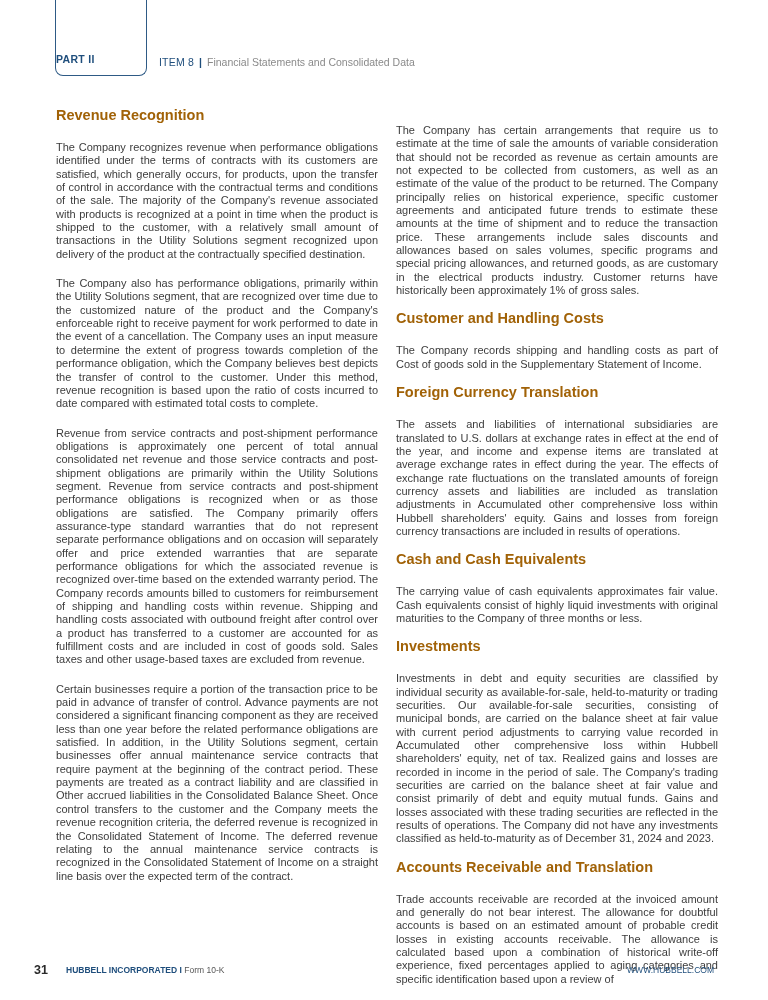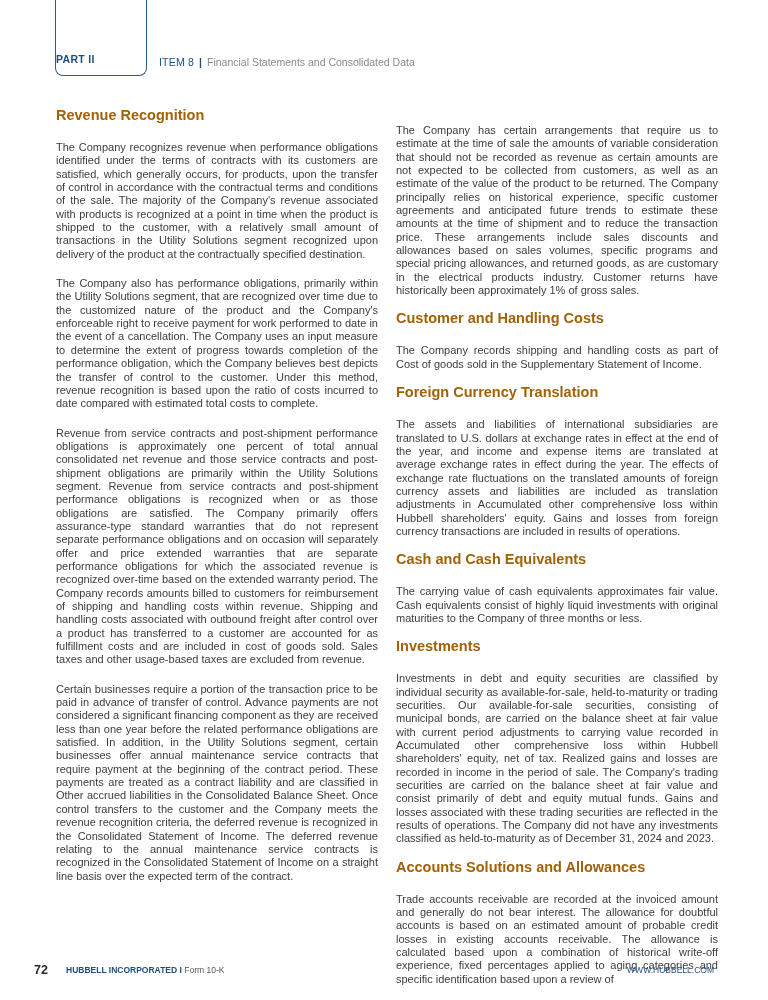--- a/index.html
+++ b/index.html
@@ -79,21 +79,21 @@
 
   <h2 class="section-title">Foreign Currency Translation</h2>
   <p class="para">The assets and liabilities of international subsidiaries are translated to U.S. dollars at exchange rates in effect at the end of the year, and income and expense items are translated at average exchange rates in effect during the year. The effects of exchange rate fluctuations on the translated amounts of foreign currency assets and liabilities are included as translation adjustments in Accumulated other comprehensive loss within Hubbell shareholders' equity. Gains and losses from foreign currency transactions are included in results of operations.</p>
 
   <h2 class="section-title">Cash and Cash Equivalents</h2>
   <p class="para">The carrying value of cash equivalents approximates fair value. Cash equivalents consist of highly liquid investments with original maturities to the Company of three months or less.</p>
 
   <h2 class="section-title">Investments</h2>
   <p class="para">Investments in debt and equity securities are classified by individual security as available-for-sale, held-to-maturity or trading securities. Our available-for-sale securities, consisting of municipal bonds, are carried on the balance sheet at fair value with current period adjustments to carrying value recorded in Accumulated other comprehensive loss within Hubbell shareholders' equity, net of tax. Realized gains and losses are recorded in income in the period of sale. The Company's trading securities are carried on the balance sheet at fair value and consist primarily of debt and equity mutual funds. Gains and losses associated with these trading securities are reflected in the results of operations. The Company did not have any investments classified as held-to-maturity as of December 31, 2024 and 2023.</p>
 
-  <h2 class="section-title">Accounts Solutions and Allowances</h2>
+  <h2 class="section-title">Accounts Receivable and Translation</h2>
   <p class="para">Trade accounts receivable are recorded at the invoiced amount and generally do not bear interest. The allowance for doubtful accounts is based on an estimated amount of probable credit losses in existing accounts receivable. The allowance is calculated based upon a combination of historical write-off experience, fixed percentages applied to aging categories and specific identification based upon a review of</p>
 </div>
 
 <div class="footer">
-  <span class="page-num">72</span>
+  <span class="page-num">31</span>
   <span class="company"><span>HUBBELL INCORPORATED I</span> <span class="form">Form 10-K</span></span>
   <span class="website">WWW.HUBBELL.COM</span>
 </div>
 
 </body></html>

